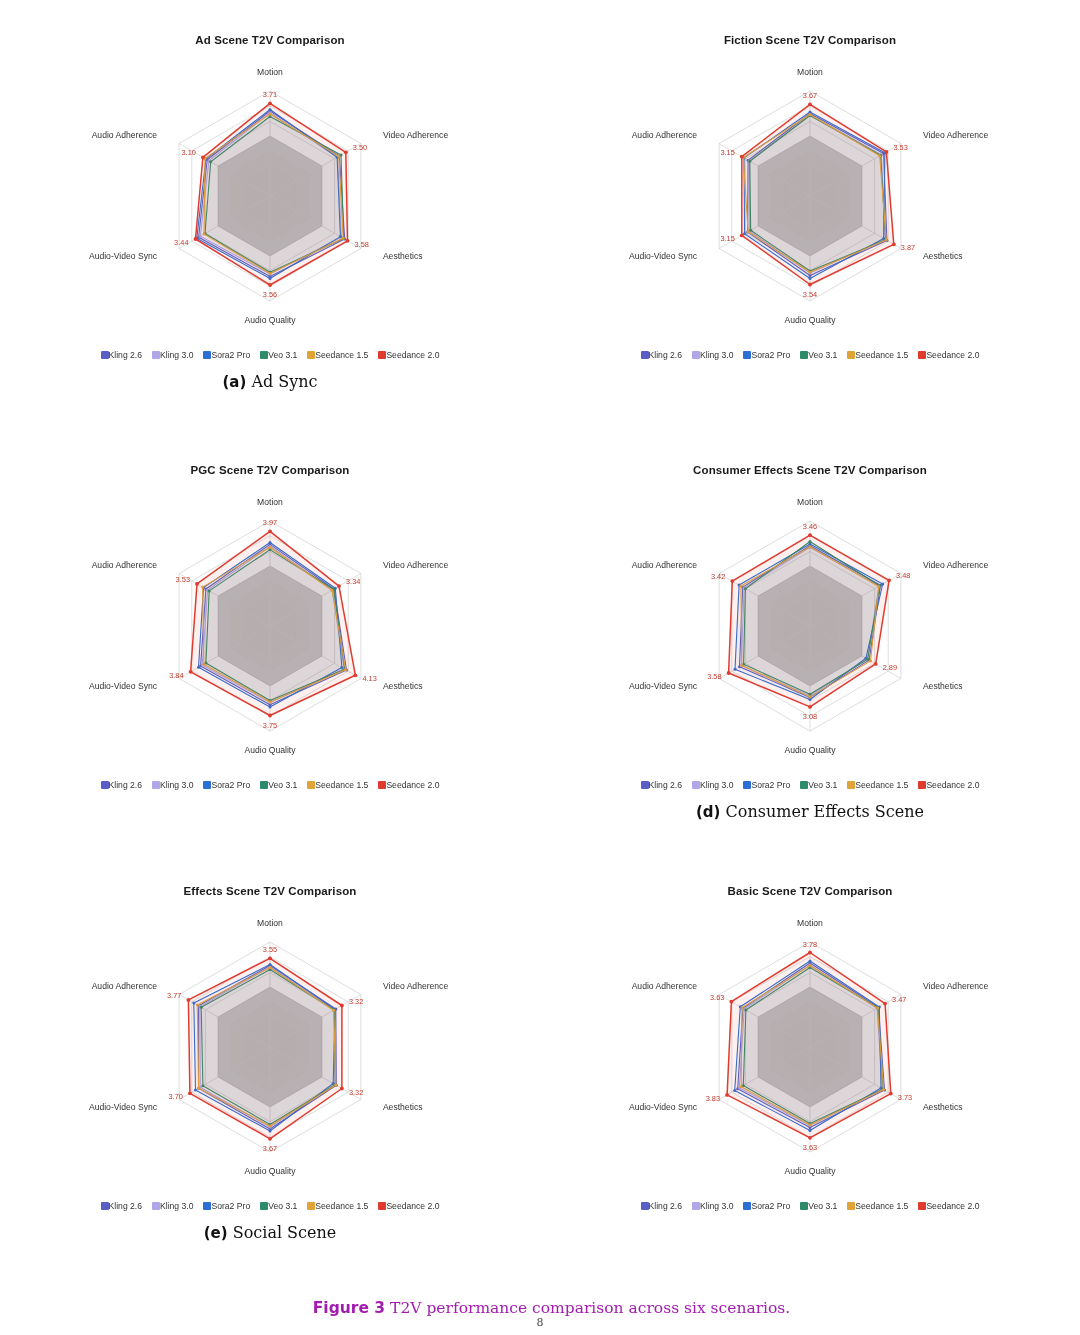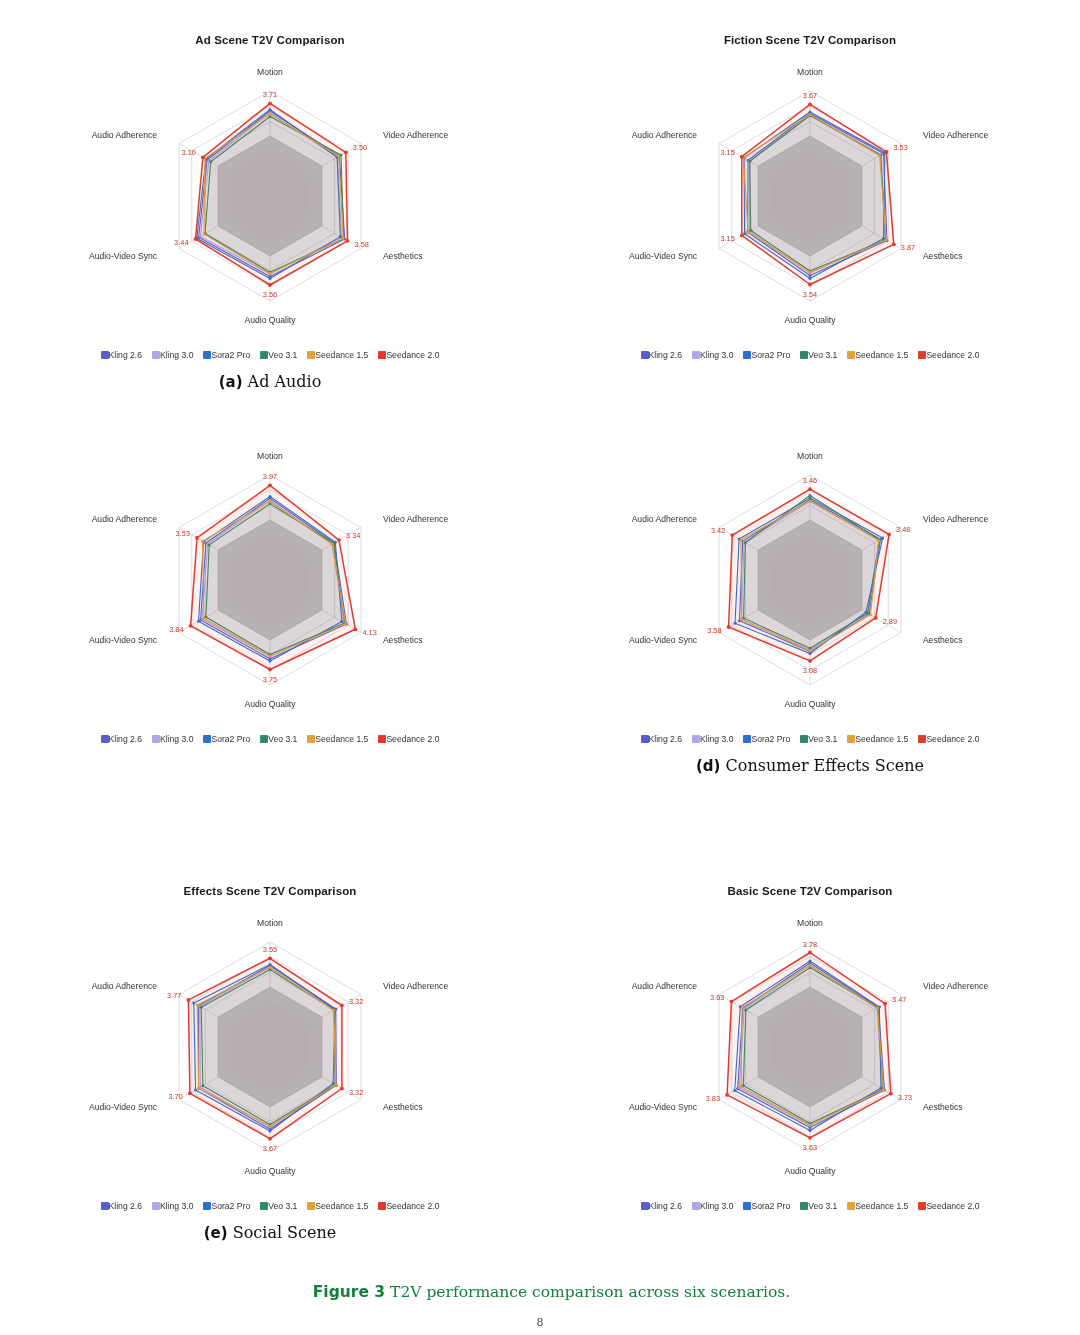--- a/index.html
+++ b/index.html
@@ -8,21 +8,21 @@
   .grid{display:grid;grid-template-columns:540px 540px;grid-template-rows:430px 421px 421px;}
   .cell{position:relative;}
   .chart-title{text-align:center;font-size:11.5px;font-weight:bold;color:#1a1a1a;margin-top:34px;letter-spacing:.1px;}
   .radar-wrap{position:relative;width:470px;height:300px;margin:0 auto;}
   svg.radar{display:block;margin:0 auto;}
   .legend{display:flex;justify-content:center;align-items:center;gap:10px;margin-top:4px;}
   .legend-item{display:flex;align-items:center;font-size:8.6px;color:#333;}
   .legend-swatch{width:8px;height:8px;display:inline-block;border-radius:1px;}
   .subcap{text-align:center;font-family:"DejaVu Serif",serif;font-size:16px;margin-top:12px;color:#111;}
   .subcap b{font-family:"DejaVu Sans",sans-serif;font-weight:bold;font-size:15px;}
-  .figcap{position:absolute;left:0;right:0;bottom:34px;text-align:center;font-family:"DejaVu Serif",serif;font-size:15.5px;color:#15803d;padding-left:23px;}
+  .figcap{position:absolute;left:0;right:0;bottom:18px;text-align:center;font-family:"DejaVu Serif",serif;font-size:15.5px;color:#a21caf;padding-left:23px;}
   .figcap b{font-family:"DejaVu Sans",sans-serif;font-weight:bold;}
   .pagenum{position:absolute;bottom:6px;left:0;right:0;text-align:center;font-family:"DejaVu Serif",serif;font-size:11px;color:#444;}
   text{font-family:"Liberation Sans",sans-serif;}
   .axis-label{font-size:8.6px;fill:#333;}
   .val-label{font-size:7.4px;fill:#c0392b;}
 </style>
 </head>
 <body>
 
 <div class="page">
@@ -122,21 +122,21 @@
             <span class="legend-swatch" style="background: rgb(224, 163, 56);"></span>
             <span>Seedance 1.5</span>
           </div>
           <div class="legend-item">
             <span class="legend-swatch" style="background: rgb(224, 59, 47);"></span>
             <span>Seedance 2.0</span>
           </div>
         </div>
       <div class="subcap">
         <b>(a)</b>
-        <span>Ad Audio</span>
+        <span>Ad Sync</span>
       </div>
     </div>
 
     <div class="cell">
       <div class="chart-title">Fiction Scene T2V Comparison</div>
       <div class="radar-wrap">
           <svg class="radar" width="470" height="300" viewBox="0 0 470 300">
             <polygon points="235.0,120.6 260.5,135.3 260.5,164.7 235.0,179.4 209.5,164.7 209.5,135.3" fill="#c9c9c9" fill-opacity="0.55" stroke="#cfcfcf" stroke-width="0.7"></polygon>
             <polygon points="235.0,104.8 274.1,127.4 274.1,172.6 235.0,195.2 195.9,172.6 195.9,127.4" fill="#c9c9c9" fill-opacity="0.55" stroke="#cfcfcf" stroke-width="0.7"></polygon>
             <polygon points="235.0,90.2 286.8,120.1 286.8,179.9 235.0,209.8 183.2,179.9 183.2,120.1" fill="#c9c9c9" fill-opacity="0.55" stroke="#cfcfcf" stroke-width="0.7"></polygon>
@@ -228,20 +228,21 @@
             <span>Seedance 1.5</span>
           </div>
           <div class="legend-item">
             <span class="legend-swatch" style="background: rgb(224, 59, 47);"></span>
             <span>Seedance 2.0</span>
           </div>
         </div>
     </div>
 
     <div class="cell">
+      <div class="chart-title">PGC Scene T2V Comparison</div>
       <div class="radar-wrap">
           <svg class="radar" width="470" height="300" viewBox="0 0 470 300">
             <polygon points="235.0,120.6 260.5,135.3 260.5,164.7 235.0,179.4 209.5,164.7 209.5,135.3" fill="#c9c9c9" fill-opacity="0.55" stroke="#cfcfcf" stroke-width="0.7"></polygon>
             <polygon points="235.0,104.8 274.1,127.4 274.1,172.6 235.0,195.2 195.9,172.6 195.9,127.4" fill="#c9c9c9" fill-opacity="0.55" stroke="#cfcfcf" stroke-width="0.7"></polygon>
             <polygon points="235.0,90.2 286.8,120.1 286.8,179.9 235.0,209.8 183.2,179.9 183.2,120.1" fill="#c9c9c9" fill-opacity="0.55" stroke="#cfcfcf" stroke-width="0.7"></polygon>
             <polygon points="235.0,75.5 299.6,112.7 299.6,187.3 235.0,224.6 170.4,187.3 170.4,112.7" fill="none" fill-opacity="0" stroke="#cfcfcf" stroke-width="0.7"></polygon>
             <polygon points="235.0,59.7 313.2,104.9 313.2,195.1 235.0,240.3 156.8,195.1 156.8,104.8" fill="none" fill-opacity="0" stroke="#cfcfcf" stroke-width="0.7"></polygon>
             <polygon points="235.0,45.0 325.9,97.5 325.9,202.5 235.0,255.0 144.1,202.5 144.1,97.5" fill="none" fill-opacity="0" stroke="#cfcfcf" stroke-width="0.7"></polygon>
             <polygon points="235.0,90.2 286.8,120.1 286.8,179.9 235.0,209.8 183.2,179.9 183.2,120.1" fill="#c4c4c4" fill-opacity="0.75" stroke="#b9b9b9" stroke-width="0.7"></polygon>
             <line x1="235" y1="150" x2="235.0" y2="45.0" stroke="#d0d0d0" stroke-width="0.7"></line>
@@ -328,20 +329,21 @@
             <span>Seedance 1.5</span>
           </div>
           <div class="legend-item">
             <span class="legend-swatch" style="background: rgb(224, 59, 47);"></span>
             <span>Seedance 2.0</span>
           </div>
         </div>
     </div>
 
     <div class="cell">
+      <div class="chart-title">Consumer Effects Scene T2V Comparison</div>
       <div class="radar-wrap">
           <svg class="radar" width="470" height="300" viewBox="0 0 470 300">
             <polygon points="235.0,120.6 260.5,135.3 260.5,164.7 235.0,179.4 209.5,164.7 209.5,135.3" fill="#c9c9c9" fill-opacity="0.55" stroke="#cfcfcf" stroke-width="0.7"></polygon>
             <polygon points="235.0,104.8 274.1,127.4 274.1,172.6 235.0,195.2 195.9,172.6 195.9,127.4" fill="#c9c9c9" fill-opacity="0.55" stroke="#cfcfcf" stroke-width="0.7"></polygon>
             <polygon points="235.0,90.2 286.8,120.1 286.8,179.9 235.0,209.8 183.2,179.9 183.2,120.1" fill="#c9c9c9" fill-opacity="0.55" stroke="#cfcfcf" stroke-width="0.7"></polygon>
             <polygon points="235.0,75.5 299.6,112.7 299.6,187.3 235.0,224.6 170.4,187.3 170.4,112.7" fill="none" fill-opacity="0" stroke="#cfcfcf" stroke-width="0.7"></polygon>
             <polygon points="235.0,59.7 313.2,104.9 313.2,195.1 235.0,240.3 156.8,195.1 156.8,104.8" fill="none" fill-opacity="0" stroke="#cfcfcf" stroke-width="0.7"></polygon>
             <polygon points="235.0,45.0 325.9,97.5 325.9,202.5 235.0,255.0 144.1,202.5 144.1,97.5" fill="none" fill-opacity="0" stroke="#cfcfcf" stroke-width="0.7"></polygon>
             <polygon points="235.0,90.2 286.8,120.1 286.8,179.9 235.0,209.8 183.2,179.9 183.2,120.1" fill="#c4c4c4" fill-opacity="0.75" stroke="#b9b9b9" stroke-width="0.7"></polygon>
             <line x1="235" y1="150" x2="235.0" y2="45.0" stroke="#d0d0d0" stroke-width="0.7"></line>

